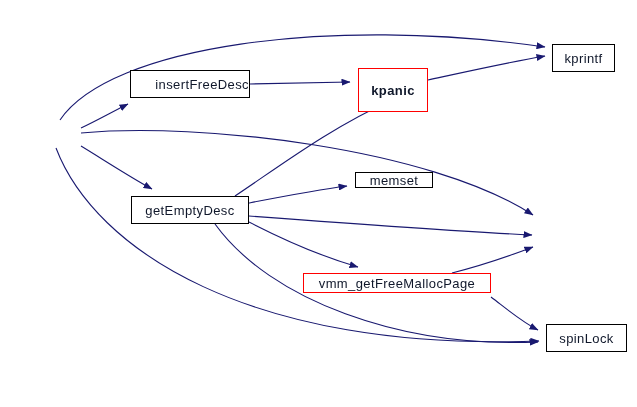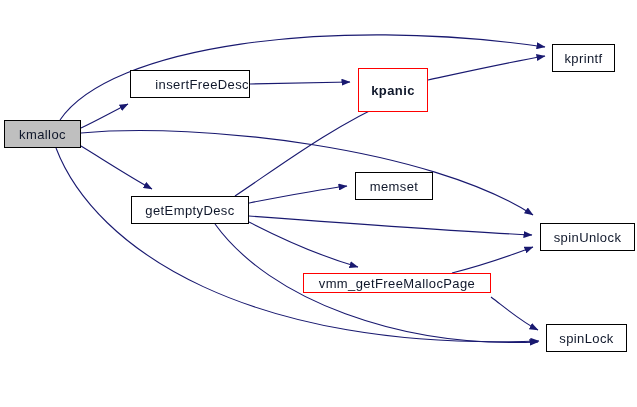--- a/index.html
+++ b/index.html
@@ -74,47 +74,41 @@
         <path d="M 235,196 C 280,166 330,128 392,100" fill="none" stroke="#191970" stroke-width="1.1" marker-end="url(#arrowhead)"></path>
         <path d="M 249,203 C 280,197 316,190 347,186" fill="none" stroke="#191970" stroke-width="1.1" marker-end="url(#arrowhead)"></path>
         <path d="M 249,216 C 330,222 450,231 532,235" fill="none" stroke="#191970" stroke-width="1.1" marker-end="url(#arrowhead)"></path>
         <path d="M 249,222 C 280,238 320,256 358,267" fill="none" stroke="#191970" stroke-width="1.1" marker-end="url(#arrowhead)"></path>
         <path d="M 215,224 C 270,300 400,348 538,342" fill="none" stroke="#191970" stroke-width="1.1" marker-end="url(#arrowhead)"></path>
         <path d="M 452,273 C 480,266 512,255 533,247" fill="none" stroke="#191970" stroke-width="1.1" marker-end="url(#arrowhead)"></path>
         <path d="M 491,297 C 508,310 522,322 538,330" fill="none" stroke="#191970" stroke-width="1.1" marker-end="url(#arrowhead)"></path>
       </g>
   </svg>
 
-  <div class="gnode root" style="left:4px; top:120px; width:77px; height:28px;">
-    <span class="nlabel">kmalloc</span>
-  </div>
 
   <div class="gnode" style="left:130px; top:70px; width:120px; height:28px;justify-content:flex-end;">
     <span class="nlabel">insertFreeDesc</span>
   </div>
 
   <div class="gnode highlight" style="left:358px; top:68px; width:70px; height:44px;font-weight:bold;">
     <span class="nlabel">kpanic</span>
   </div>
 
   <div class="gnode" style="left:552px; top:44px; width:63px; height:28px;">
     <span class="nlabel">kprintf</span>
   </div>
 
   <div class="gnode" style="left:131px; top:196px; width:118px; height:28px;">
     <span class="nlabel">getEmptyDesc</span>
   </div>
 
-  <div class="gnode" style="left:355px; top:172px; width:78px; height:28px;">
+  <div class="gnode" style="left:355px; top:172px; width:78px; height:16px;">
     <span class="nlabel">memset</span>
   </div>
 
-  <div class="gnode" style="left:540px; top:223px; width:95px; height:28px;">
-    <span class="nlabel">spinUnlock</span>
-  </div>
 
   <div class="gnode highlight" style="left:303px; top:273px; width:188px; height:20px;">
     <span class="nlabel">vmm_getFreeMallocPage</span>
   </div>
 
   <div class="gnode" style="left:546px; top:324px; width:81px; height:28px;">
     <span class="nlabel">spinLock</span>
   </div>
 
 </div>

